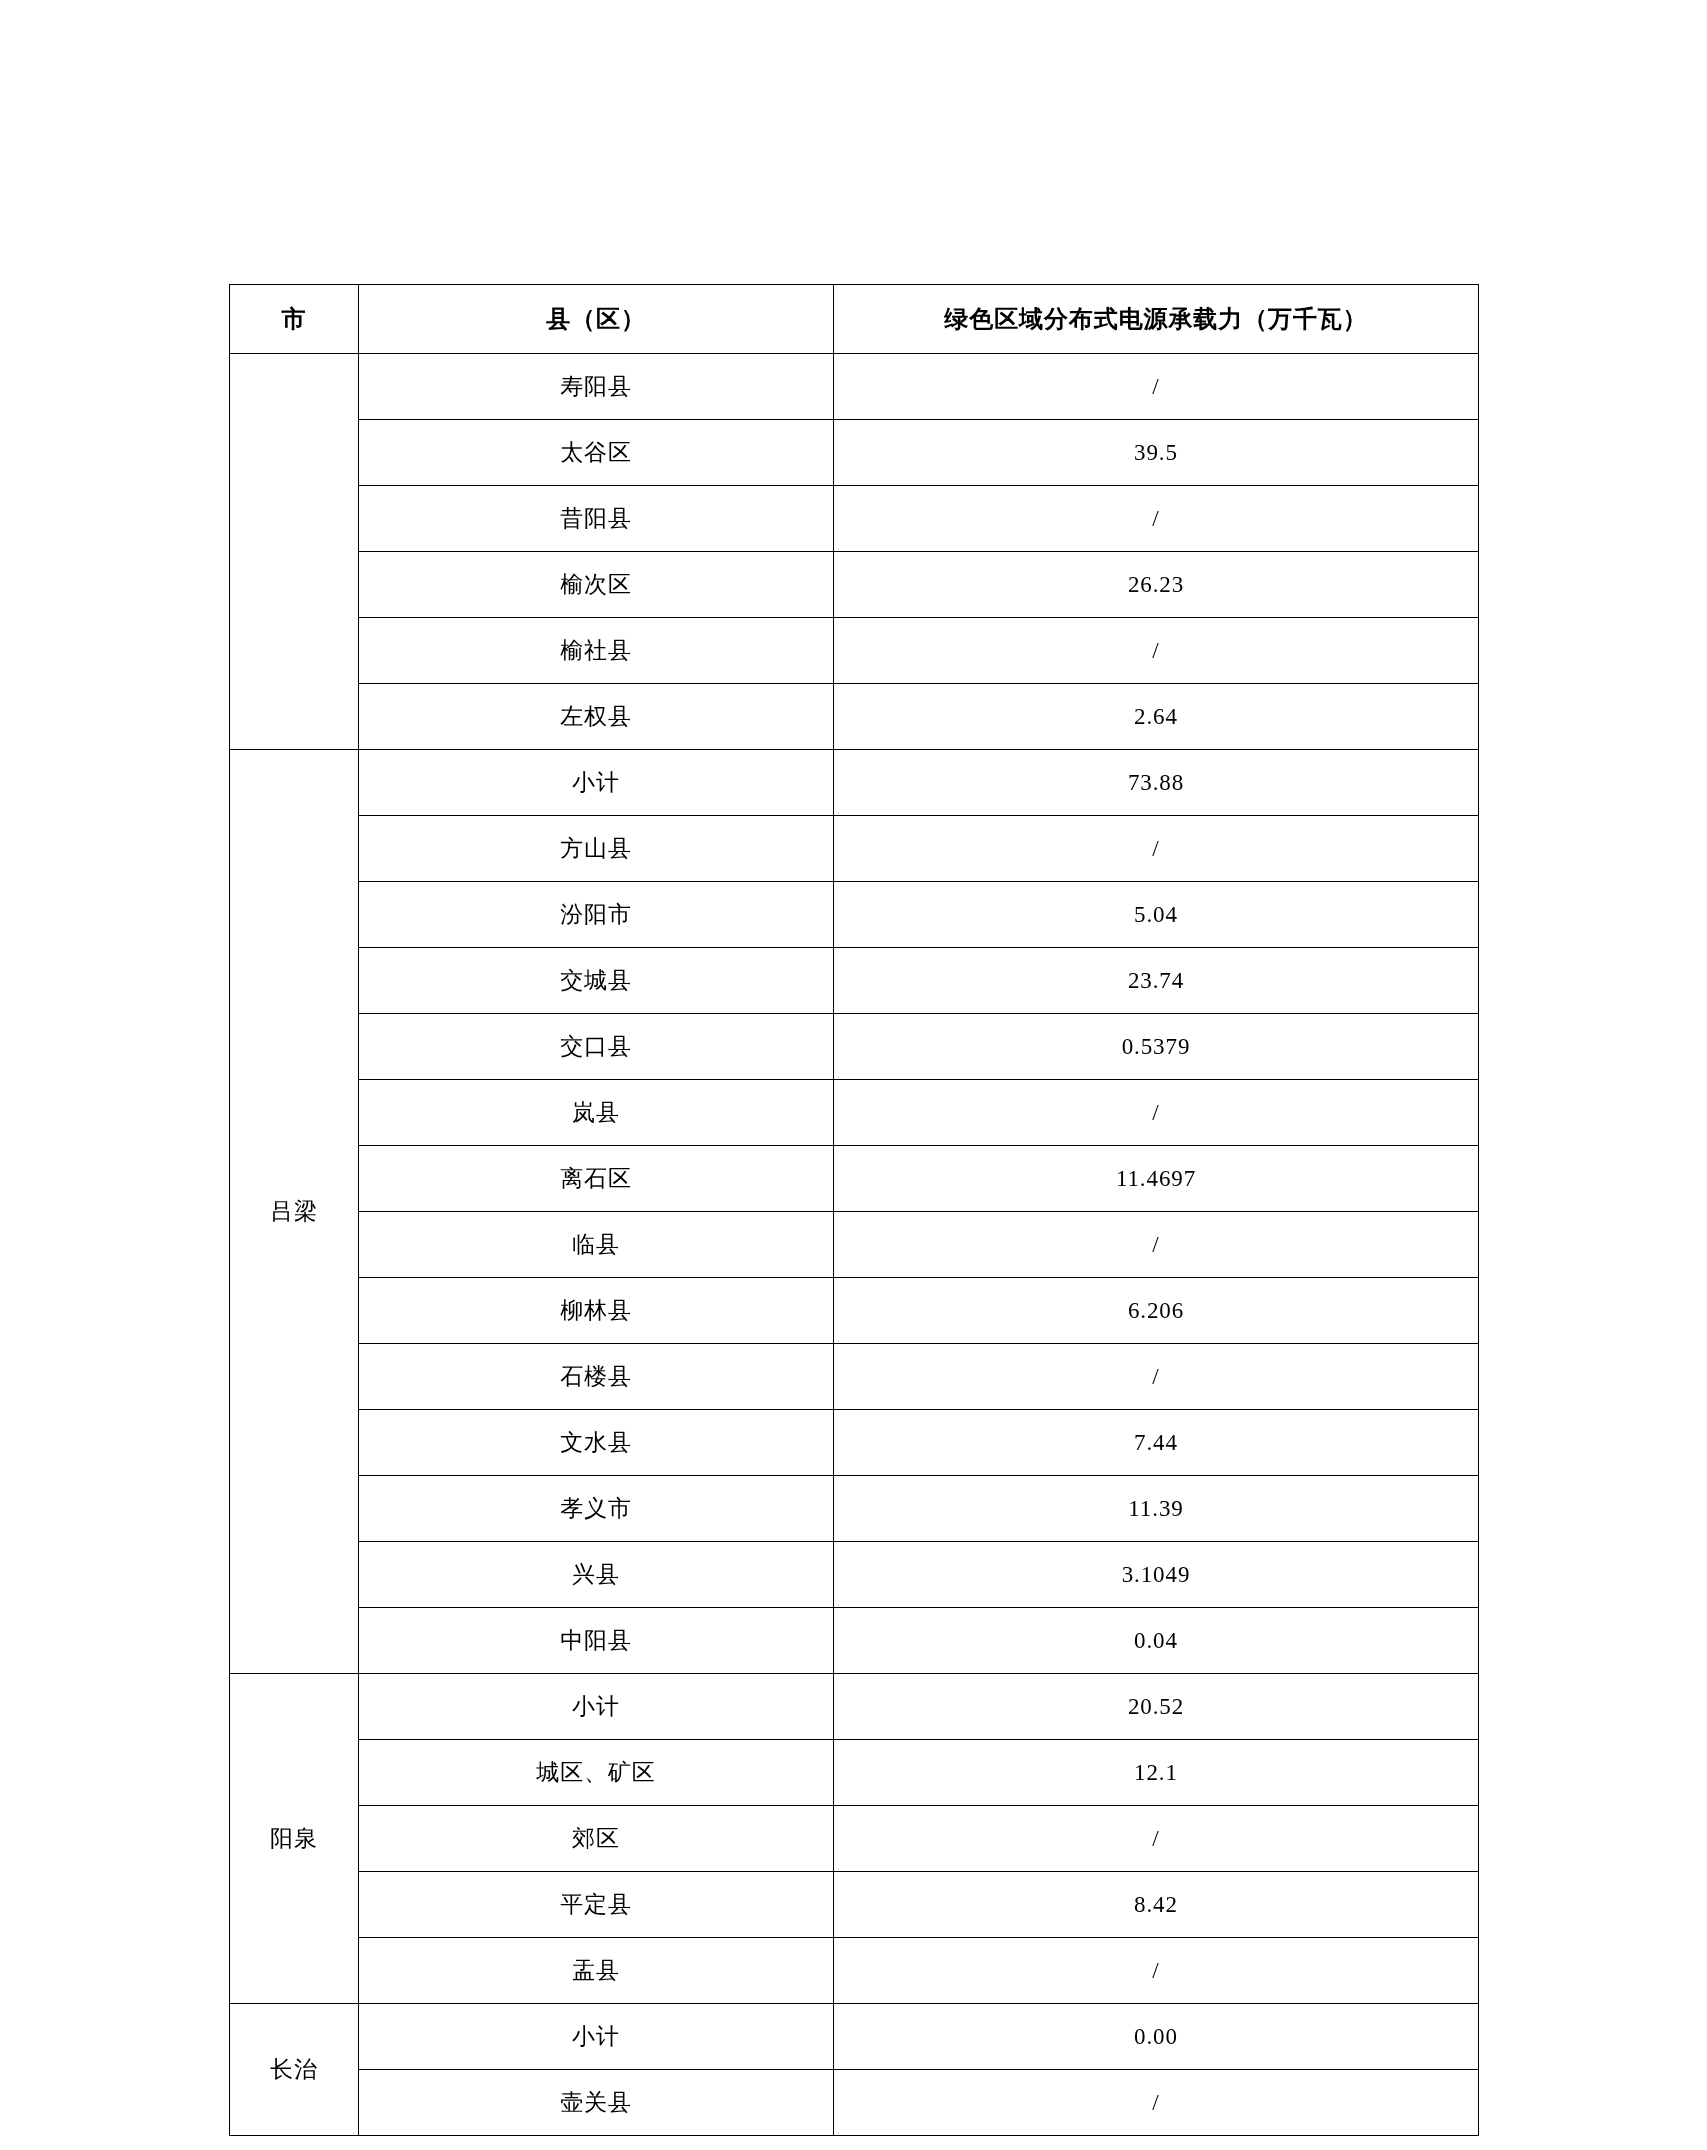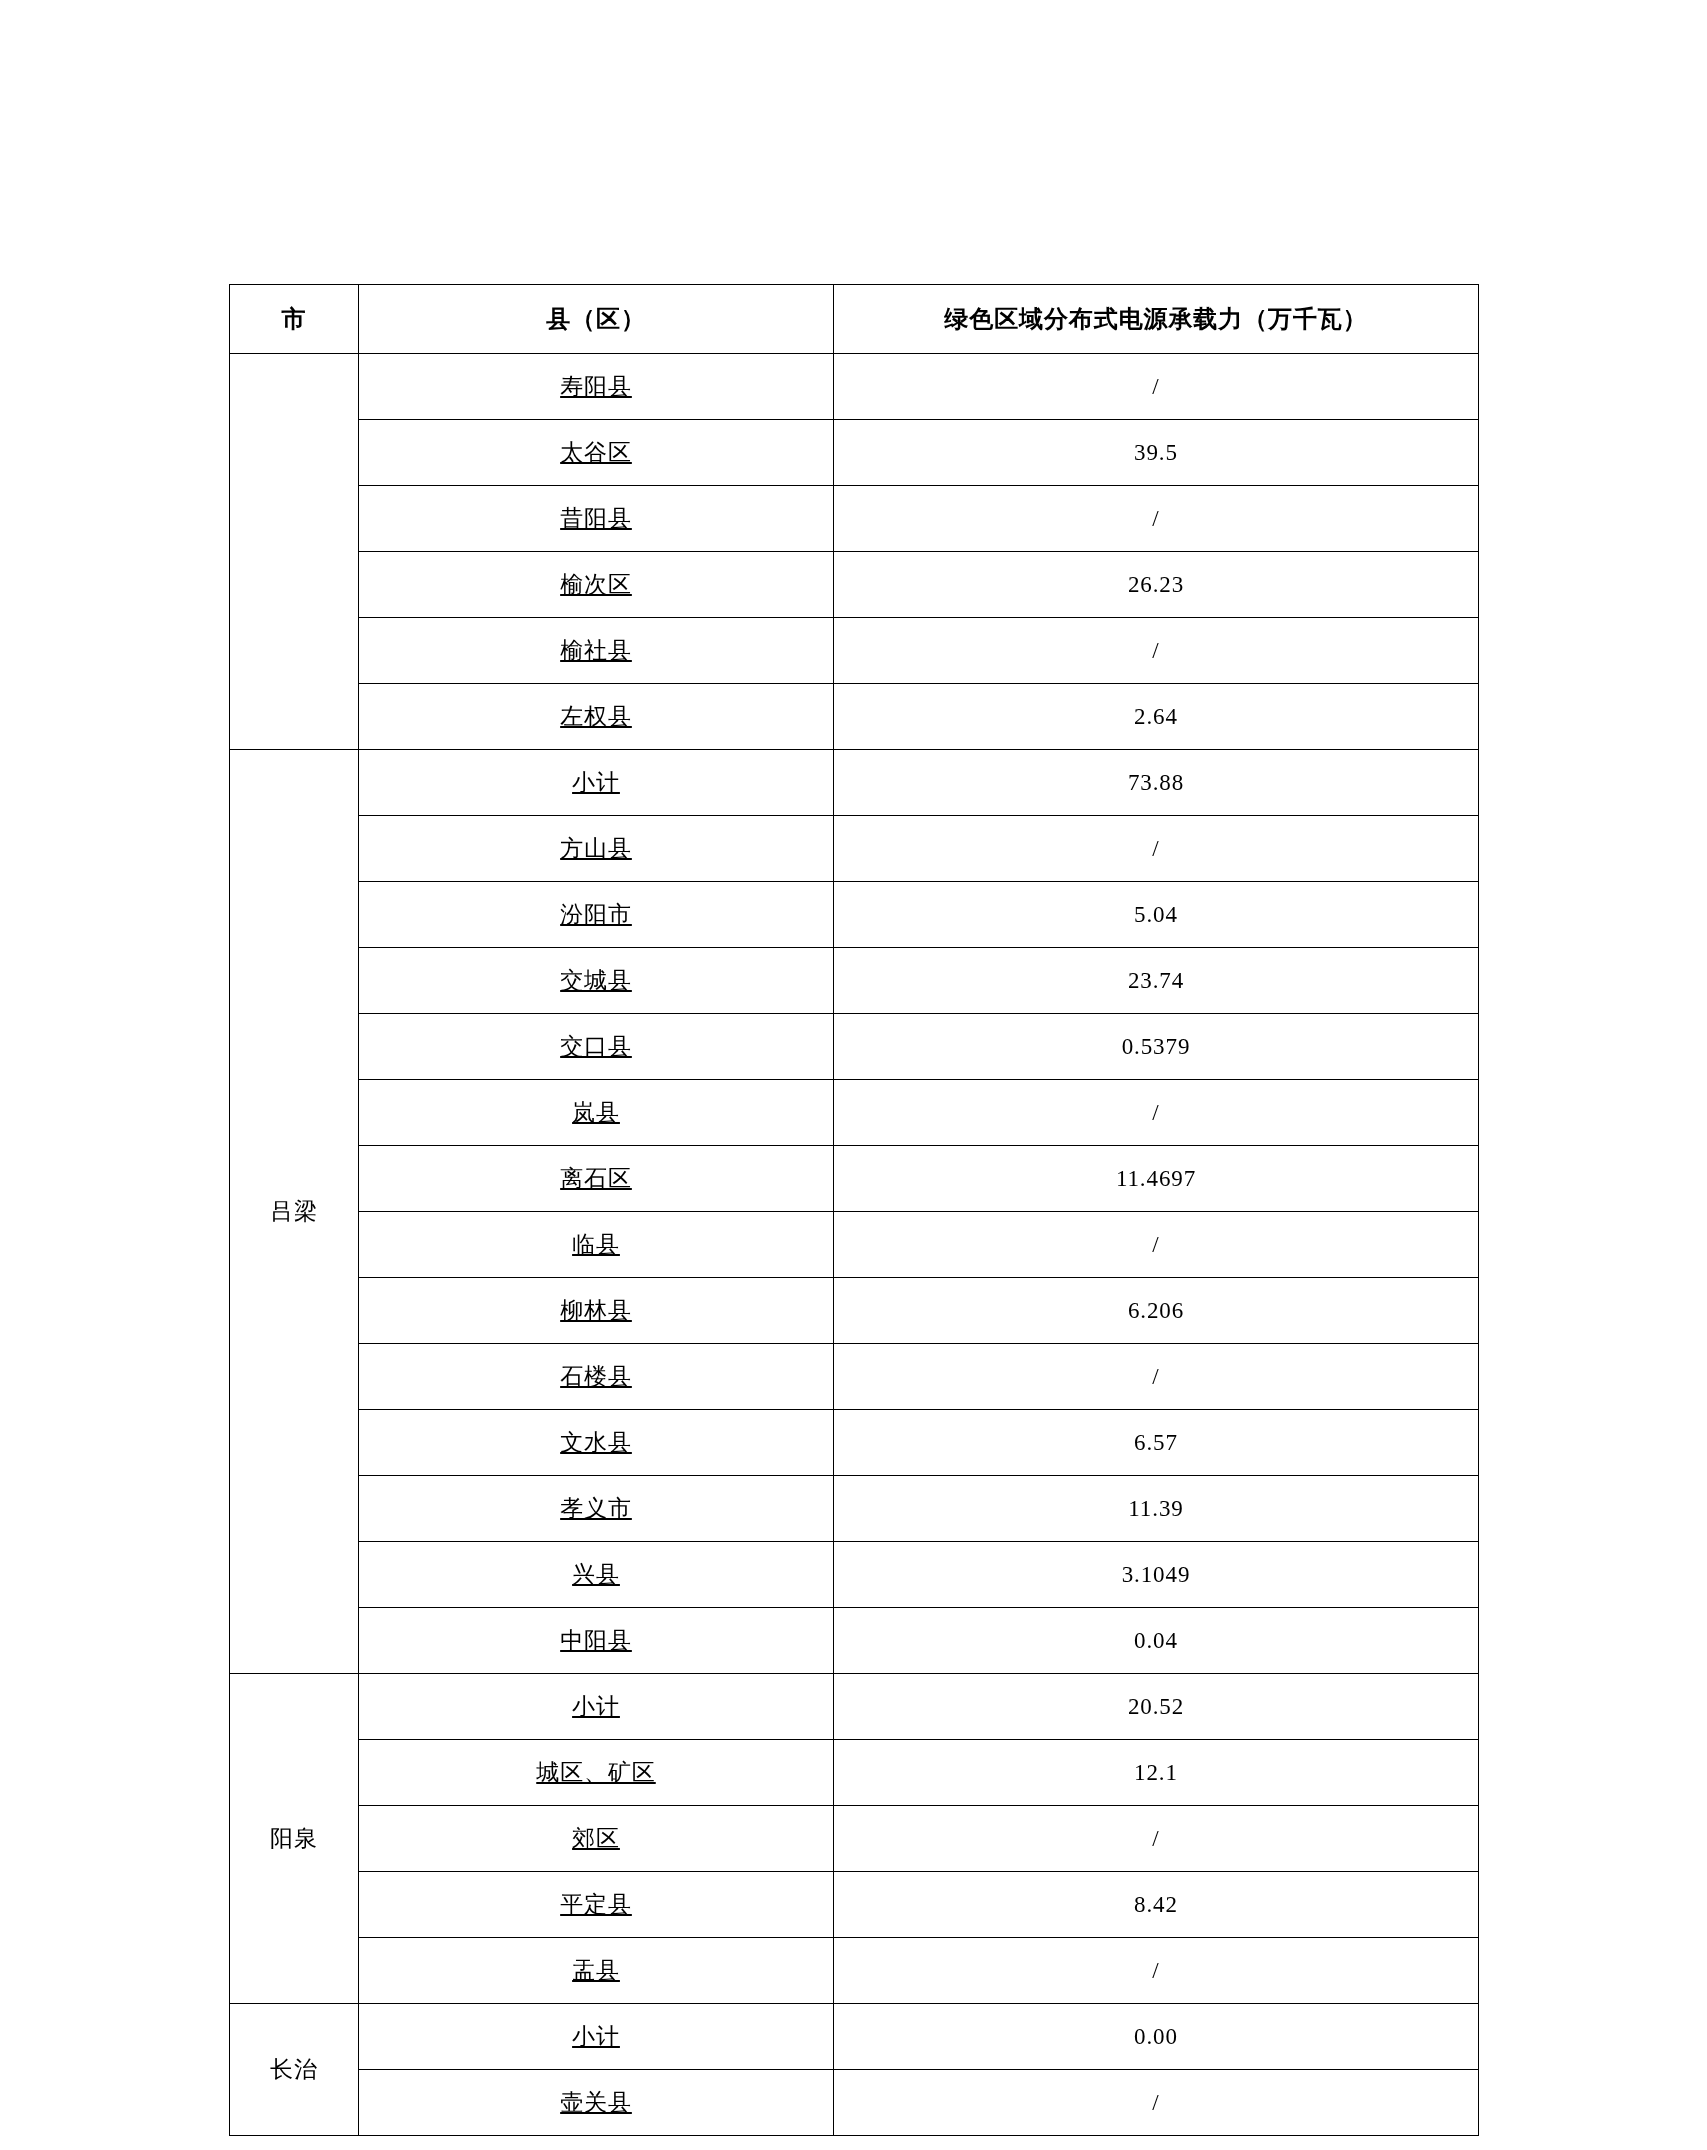--- a/index.html
+++ b/index.html
@@ -56,21 +56,20 @@
     font-size: 25px;
     letter-spacing: 2.6px;
   }
   td.subtotal-label,
   td.subtotal-value {
     font-weight: bold;
     font-size: 26px;
   }
   td.county-name {
     letter-spacing: 1.7px;
-    text-decoration: underline;
   }
   td.value-cell {
     font-size: 24px;
     letter-spacing: 0.4px;
   }
   td.slash {
     font-size: 24px;
   }
 </style>
 </head>
@@ -153,21 +152,21 @@
           <tr>
             <td class="county-name">柳林县</td>
             <td class="value-cell">6.206</td>
           </tr>
           <tr>
             <td class="county-name">石楼县</td>
             <td class="value-cell slash">/</td>
           </tr>
           <tr>
             <td class="county-name">文水县</td>
-            <td class="value-cell">6.57</td>
+            <td class="value-cell">7.44</td>
           </tr>
           <tr>
             <td class="county-name">孝义市</td>
             <td class="value-cell">11.39</td>
           </tr>
           <tr>
             <td class="county-name">兴县</td>
             <td class="value-cell">3.1049</td>
           </tr>
           <tr>

